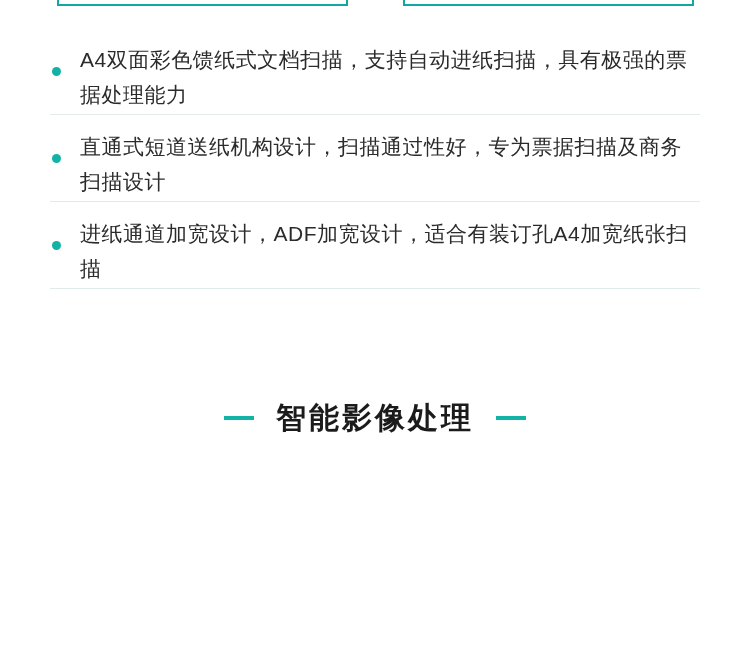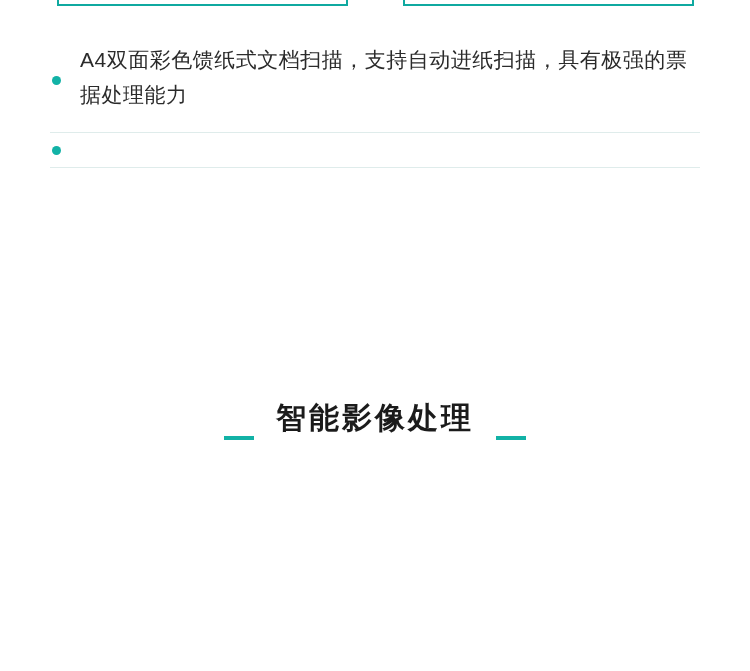--- a/index.html
+++ b/index.html
@@ -47,21 +47,21 @@
 
   
   .feature-list {
     position: absolute;
     left: 50px;
     top: 28px;
     width: 650px;
   }
   .feature-item {
     position: relative;
-    padding: 14px 0 20px 30px;
+    padding: 14px 0 2px 30px;
     border-bottom: 1px solid #dfeceb;
     box-sizing: border-box;
   }
   .feature-item:first-child {
     border-top: none;
   }
   .bullet {
     position: absolute;
     left: 2px;
     top: 50%;
@@ -80,21 +80,21 @@
   }
 
   
   .section-heading {
     position: absolute;
     left: 0;
     top: 396px;
     width: 750px;
     text-align: center;
     display: flex;
-    align-items: flex-end;
+    align-items: center;
     justify-content: center;
     gap: 22px;
   }
   .dash {
     display: inline-block;
     width: 30px;
     height: 4px;
     background: #12b2a6;
   }
   .section-title {
@@ -130,23 +130,28 @@
     <div class="top-box right"></div>
   </div>
 
   <div class="feature-list">
 
     <div class="feature-item">
       <span class="bullet"></span>
       <div class="feature-text">A4双面彩色馈纸式文档扫描，支持自动进纸扫描，具有极强的票据处理能力</div>
     </div>
 
+    <div class="feature-item">
+      <span class="bullet"></span>
+      <div class="feature-text">直通式短道送纸机构设计，扫描通过性好，专为票据扫描及商务扫描设计</div>
+    </div>
 
     <div class="feature-item">
       <span class="bullet"></span>
+      <div class="feature-text">进纸通道加宽设计，ADF加宽设计，适合有装订孔A4加宽纸张扫描</div>
     </div>
 
   </div>
 
   <div class="section-heading">
     <span class="dash"></span>
     <span class="section-title">智能影像处理</span>
     <span class="dash"></span>
   </div>
 

